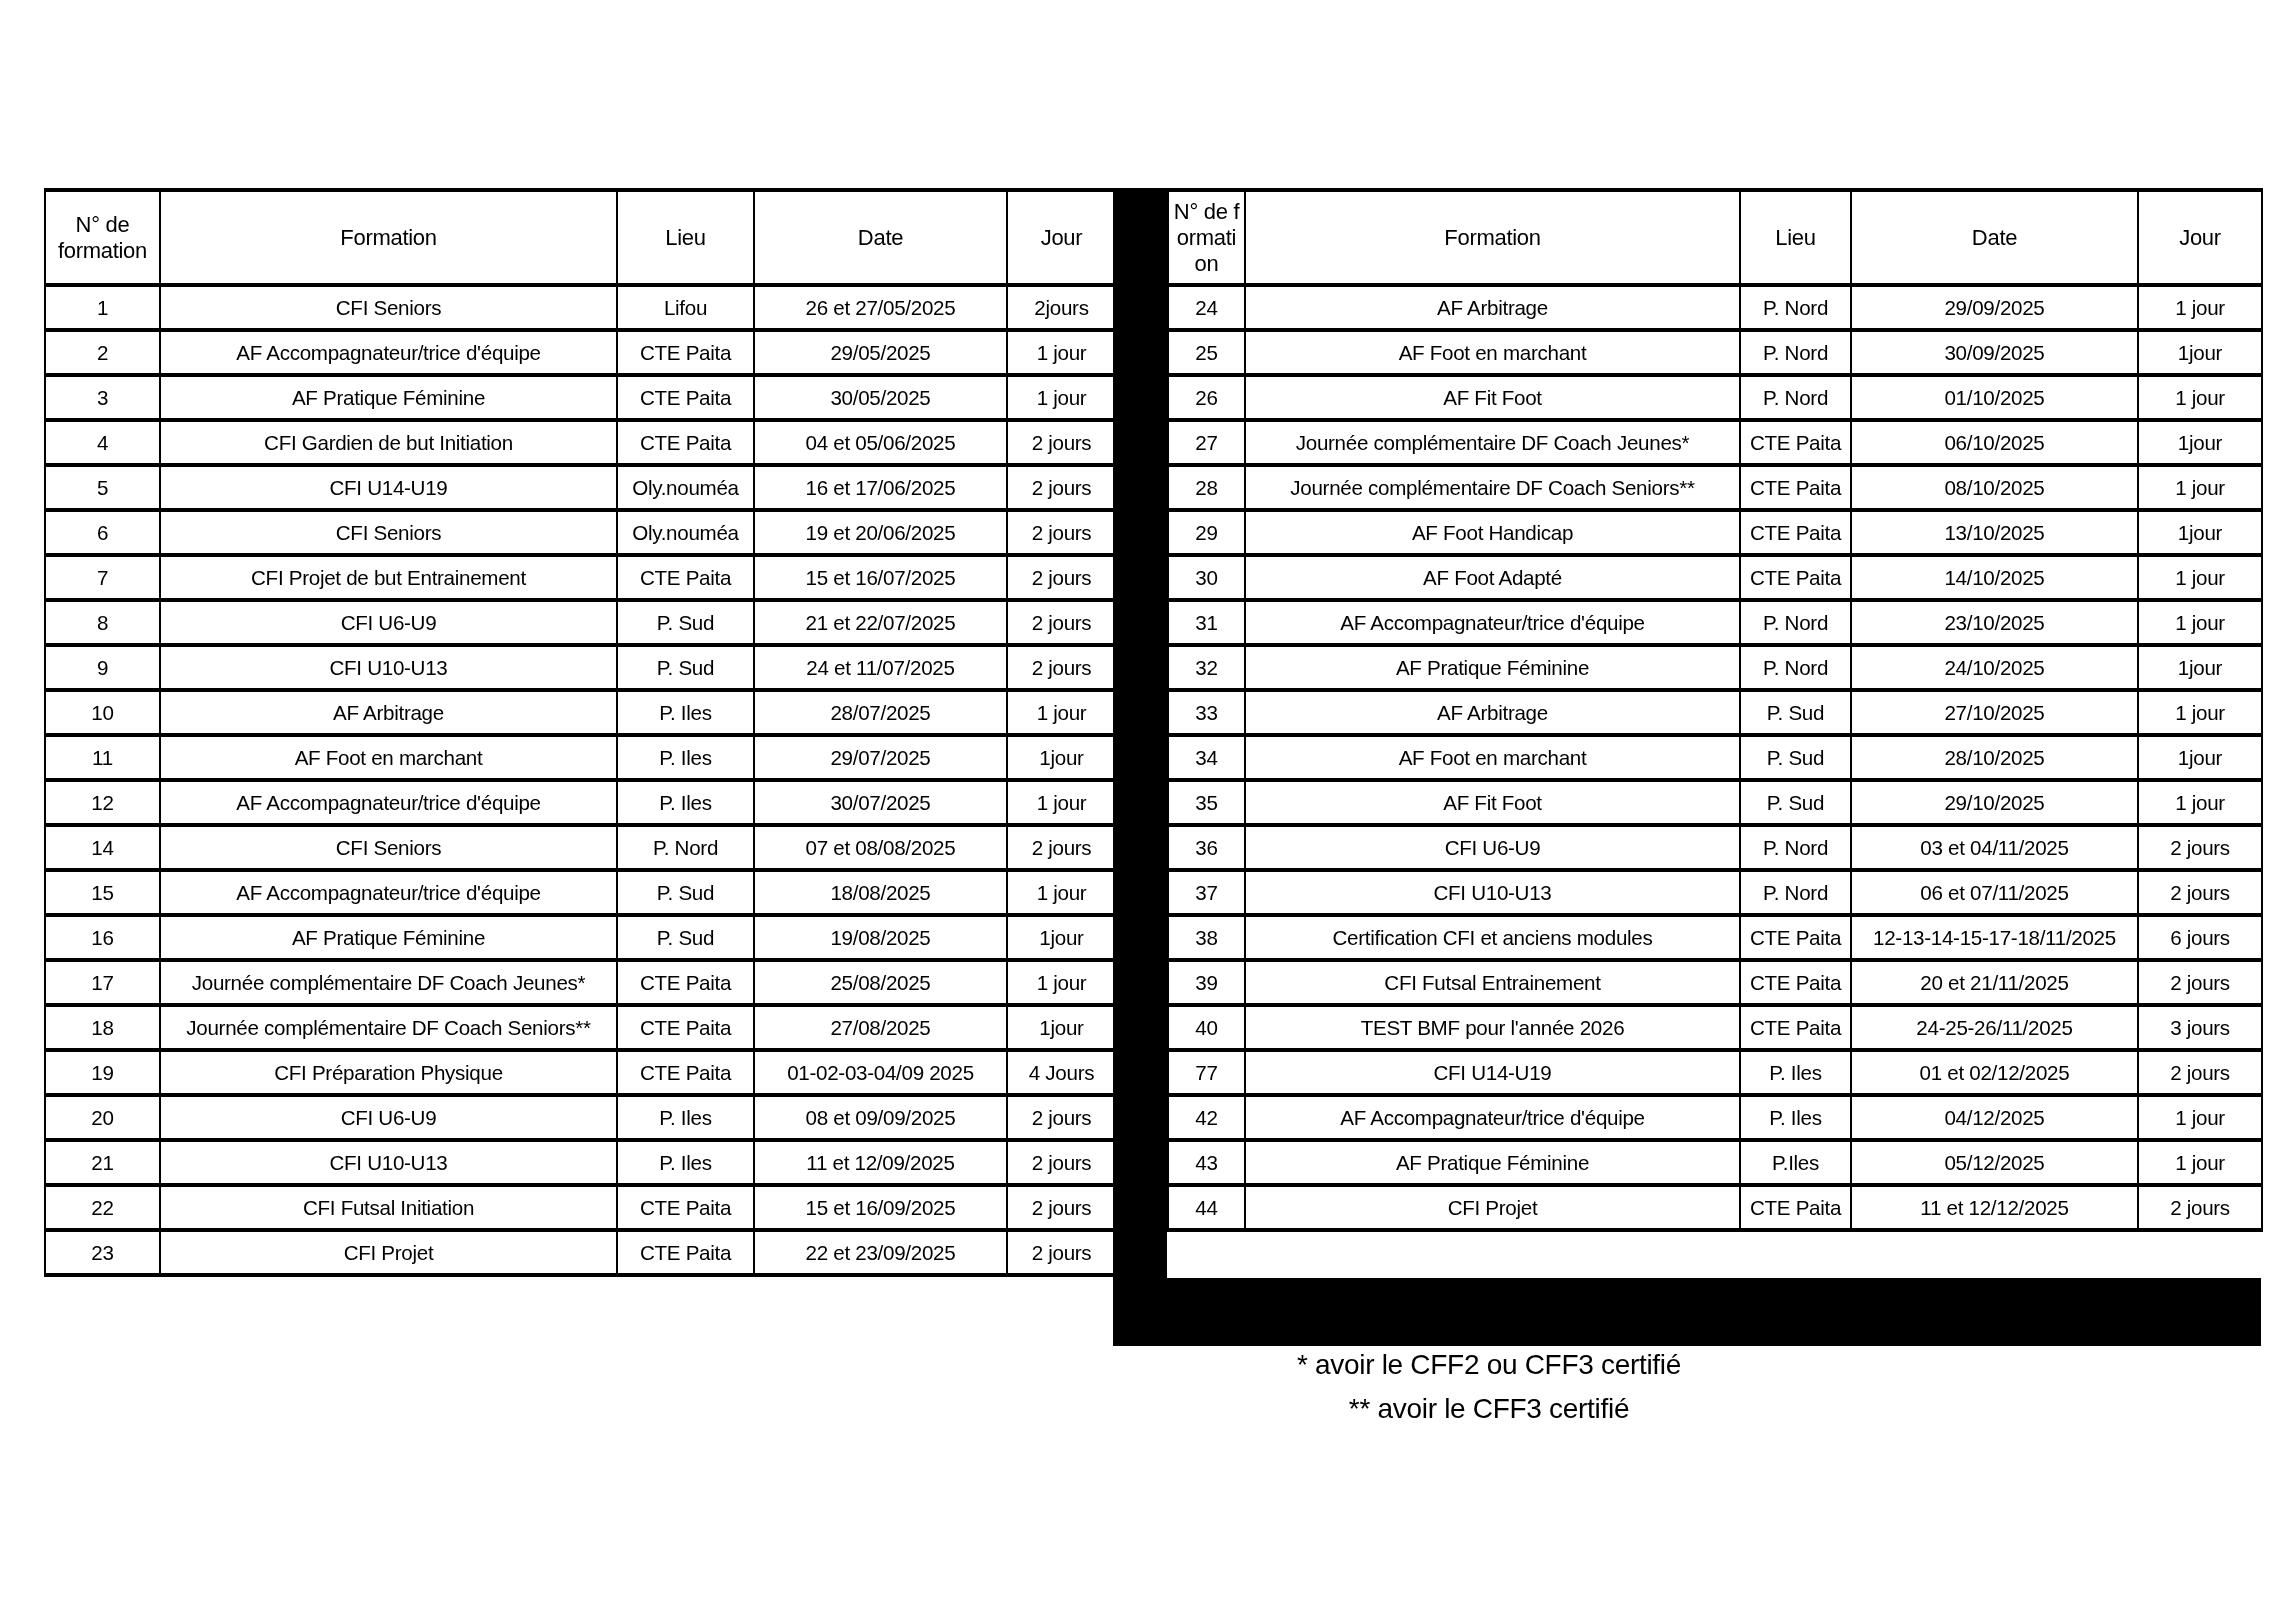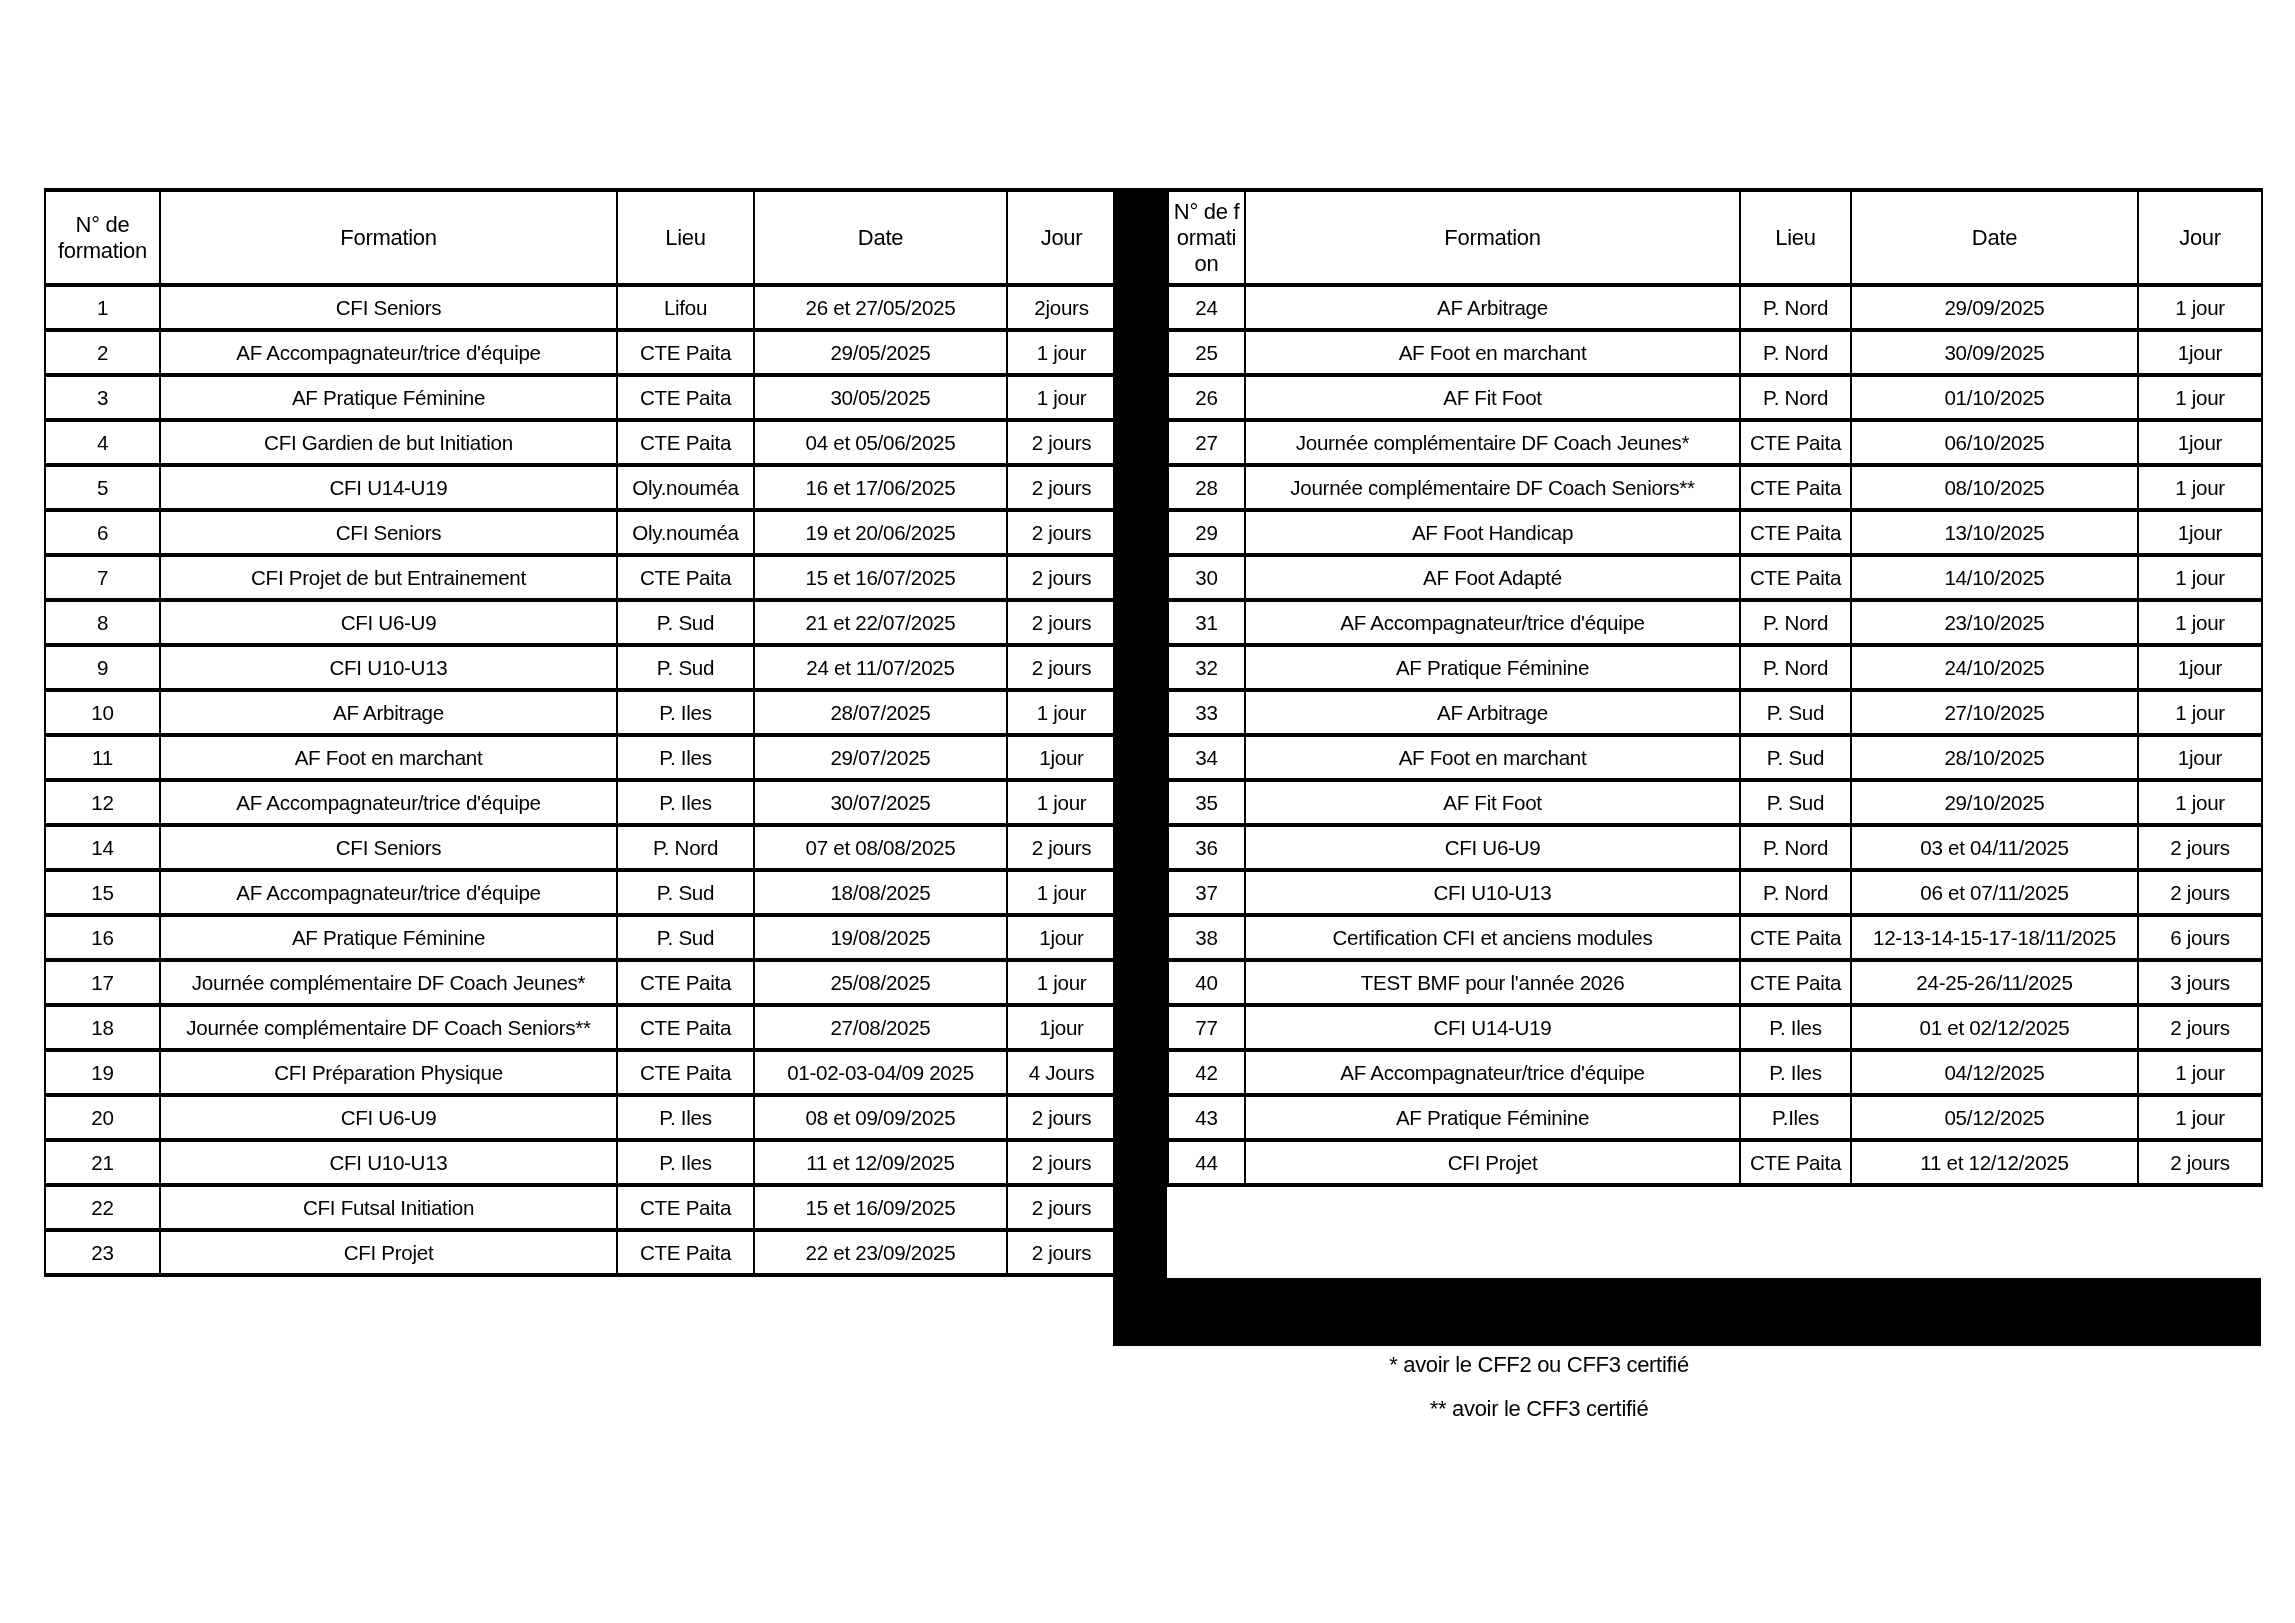--- a/index.html
+++ b/index.html
@@ -33,22 +33,22 @@
   th.num-break{word-break:break-all;}
   .divider{
     position:absolute;left:1113px;top:188px;width:54px;height:1158px;
     background:#000000;
   }
   .black-fill{
     position:absolute;left:1167px;top:1278px;width:1094px;height:68px;
     background:#000000;
   }
   .footnotes{
-    position:absolute;left:1217px;top:1343px;width:644px;
-    text-align:center;font-size:22px;letter-spacing:-0.3px;
+    position:absolute;left:1167px;top:1343px;width:644px;
+    text-align:center;font-size:28px;letter-spacing:-0.3px;
   }
   .footnote{height:44px;line-height:44px;}
 </style>
 </head>
 <body>
 
 <table class="ftable" id="left-table">
   <colgroup>
     <col style="width:115px">
       <col style="width:457px">
@@ -342,20 +342,27 @@
         <td>2 jours</td>
       </tr>
       <tr>
         <td>38</td>
         <td>Certification CFI et anciens modules</td>
         <td>CTE Paita</td>
         <td>12-13-14-15-17-18/11/2025</td>
         <td>6 jours</td>
       </tr>
       <tr>
+        <td>39</td>
+        <td>CFI Futsal Entrainement</td>
+        <td>CTE Paita</td>
+        <td>20 et 21/11/2025</td>
+        <td>2 jours</td>
+      </tr>
+      <tr>
         <td>40</td>
         <td>TEST BMF pour l'année 2026</td>
         <td>CTE Paita</td>
         <td>24-25-26/11/2025</td>
         <td>3 jours</td>
       </tr>
       <tr>
         <td>77</td>
         <td>CFI U14-U19</td>
         <td>P. Iles</td>

